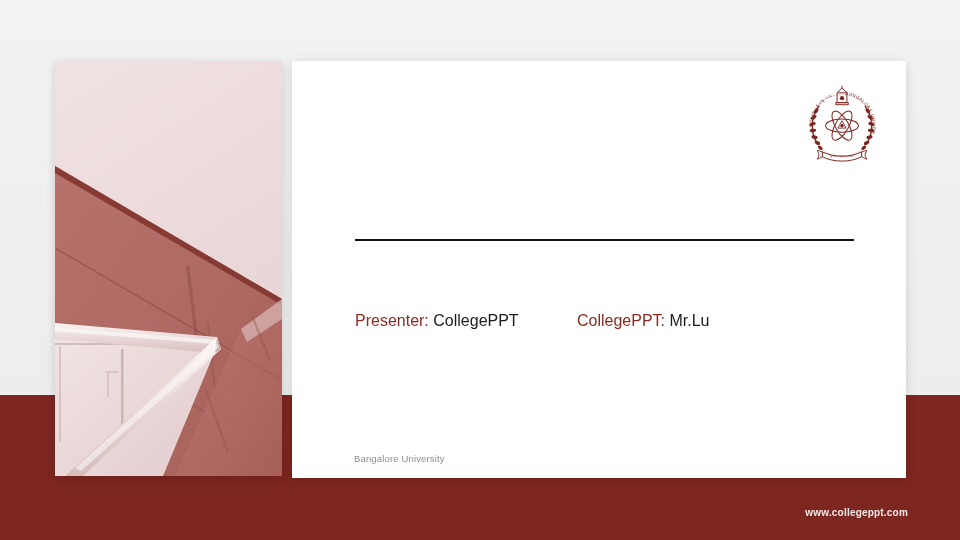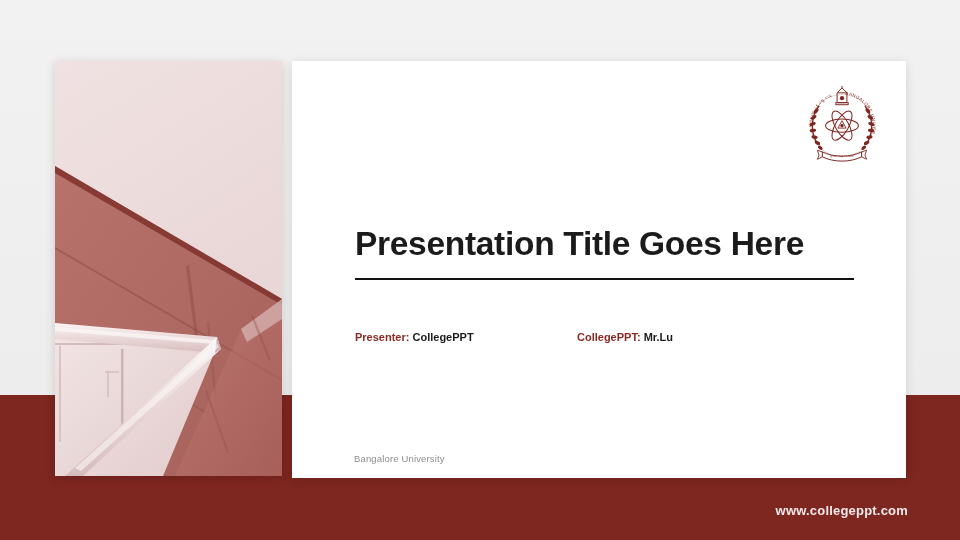--- a/index.html
+++ b/index.html
@@ -30,21 +30,21 @@
     width: 960px;
     height: 145px;
     background: #7e2620;
   }
 
   #site-url {
     position: absolute;
     right: 52px;
     bottom: 22px;
     color: #f3e9e8;
-    font-size: 13px;
+    font-size: 10px;
     font-weight: bold;
     letter-spacing: .2px;
   }
 
   
   #slide-card {
     position: absolute;
     left: 292px;
     top: 61px;
     width: 614px;
@@ -101,24 +101,23 @@
 
   
   #meta-row {
     position: absolute;
     left: 63px;
     top: 251px;
     display: flex;
     align-items: baseline;
   }
   .meta-item {
-    font-size: 11px;
-    font-weight: bold;
+    font-size: 16px;
+    font-weight: normal;
     white-space: nowrap;
-    margin-top: 19px;
   }
   .meta-item:first-child { width: 222px; }
   .meta-label { color: #8a2a22; }
   .meta-value { color: #1b1b1b; }
 
   
   #card-footer {
     position: absolute;
     left: 62px;
     bottom: 14px;
@@ -265,21 +264,20 @@
         <g>
           <path d="M26 84 C 40 91 60 91 74 84 L74 90 C 60 97 40 97 26 90 Z" fill="#ffffff" stroke="#7e2620" stroke-width="1.2"></path>
           <path d="M26 84 L20 82 L22 88 L20 93 L26 90 Z" fill="#ffffff" stroke="#7e2620" stroke-width="1.1"></path>
           <path d="M74 84 L80 82 L78 88 L80 93 L74 90 Z" fill="#ffffff" stroke="#7e2620" stroke-width="1.1"></path>
           <text x="50" y="90.5" font-size="3.4" fill="#7e2620" text-anchor="middle" font-family="'Liberation Sans',sans-serif">ಜ್ಞಾನಮ್ ವಿಜ್ಞಾನ ಸಹಿತಮ್</text>
         </g>
       </svg>
     </div>
 
     <div id="title-block">
-      <h1 id="slide-title">Presentation Title Goes Here</h1>
       <div id="title-rule"></div>
     </div>
 
     <div id="meta-row">
       <div class="meta-item">
         <span class="meta-label">Presenter:</span>
         <span class="meta-value">CollegePPT</span>
       </div>
       <div class="meta-item">
         <span class="meta-label">CollegePPT:</span>

